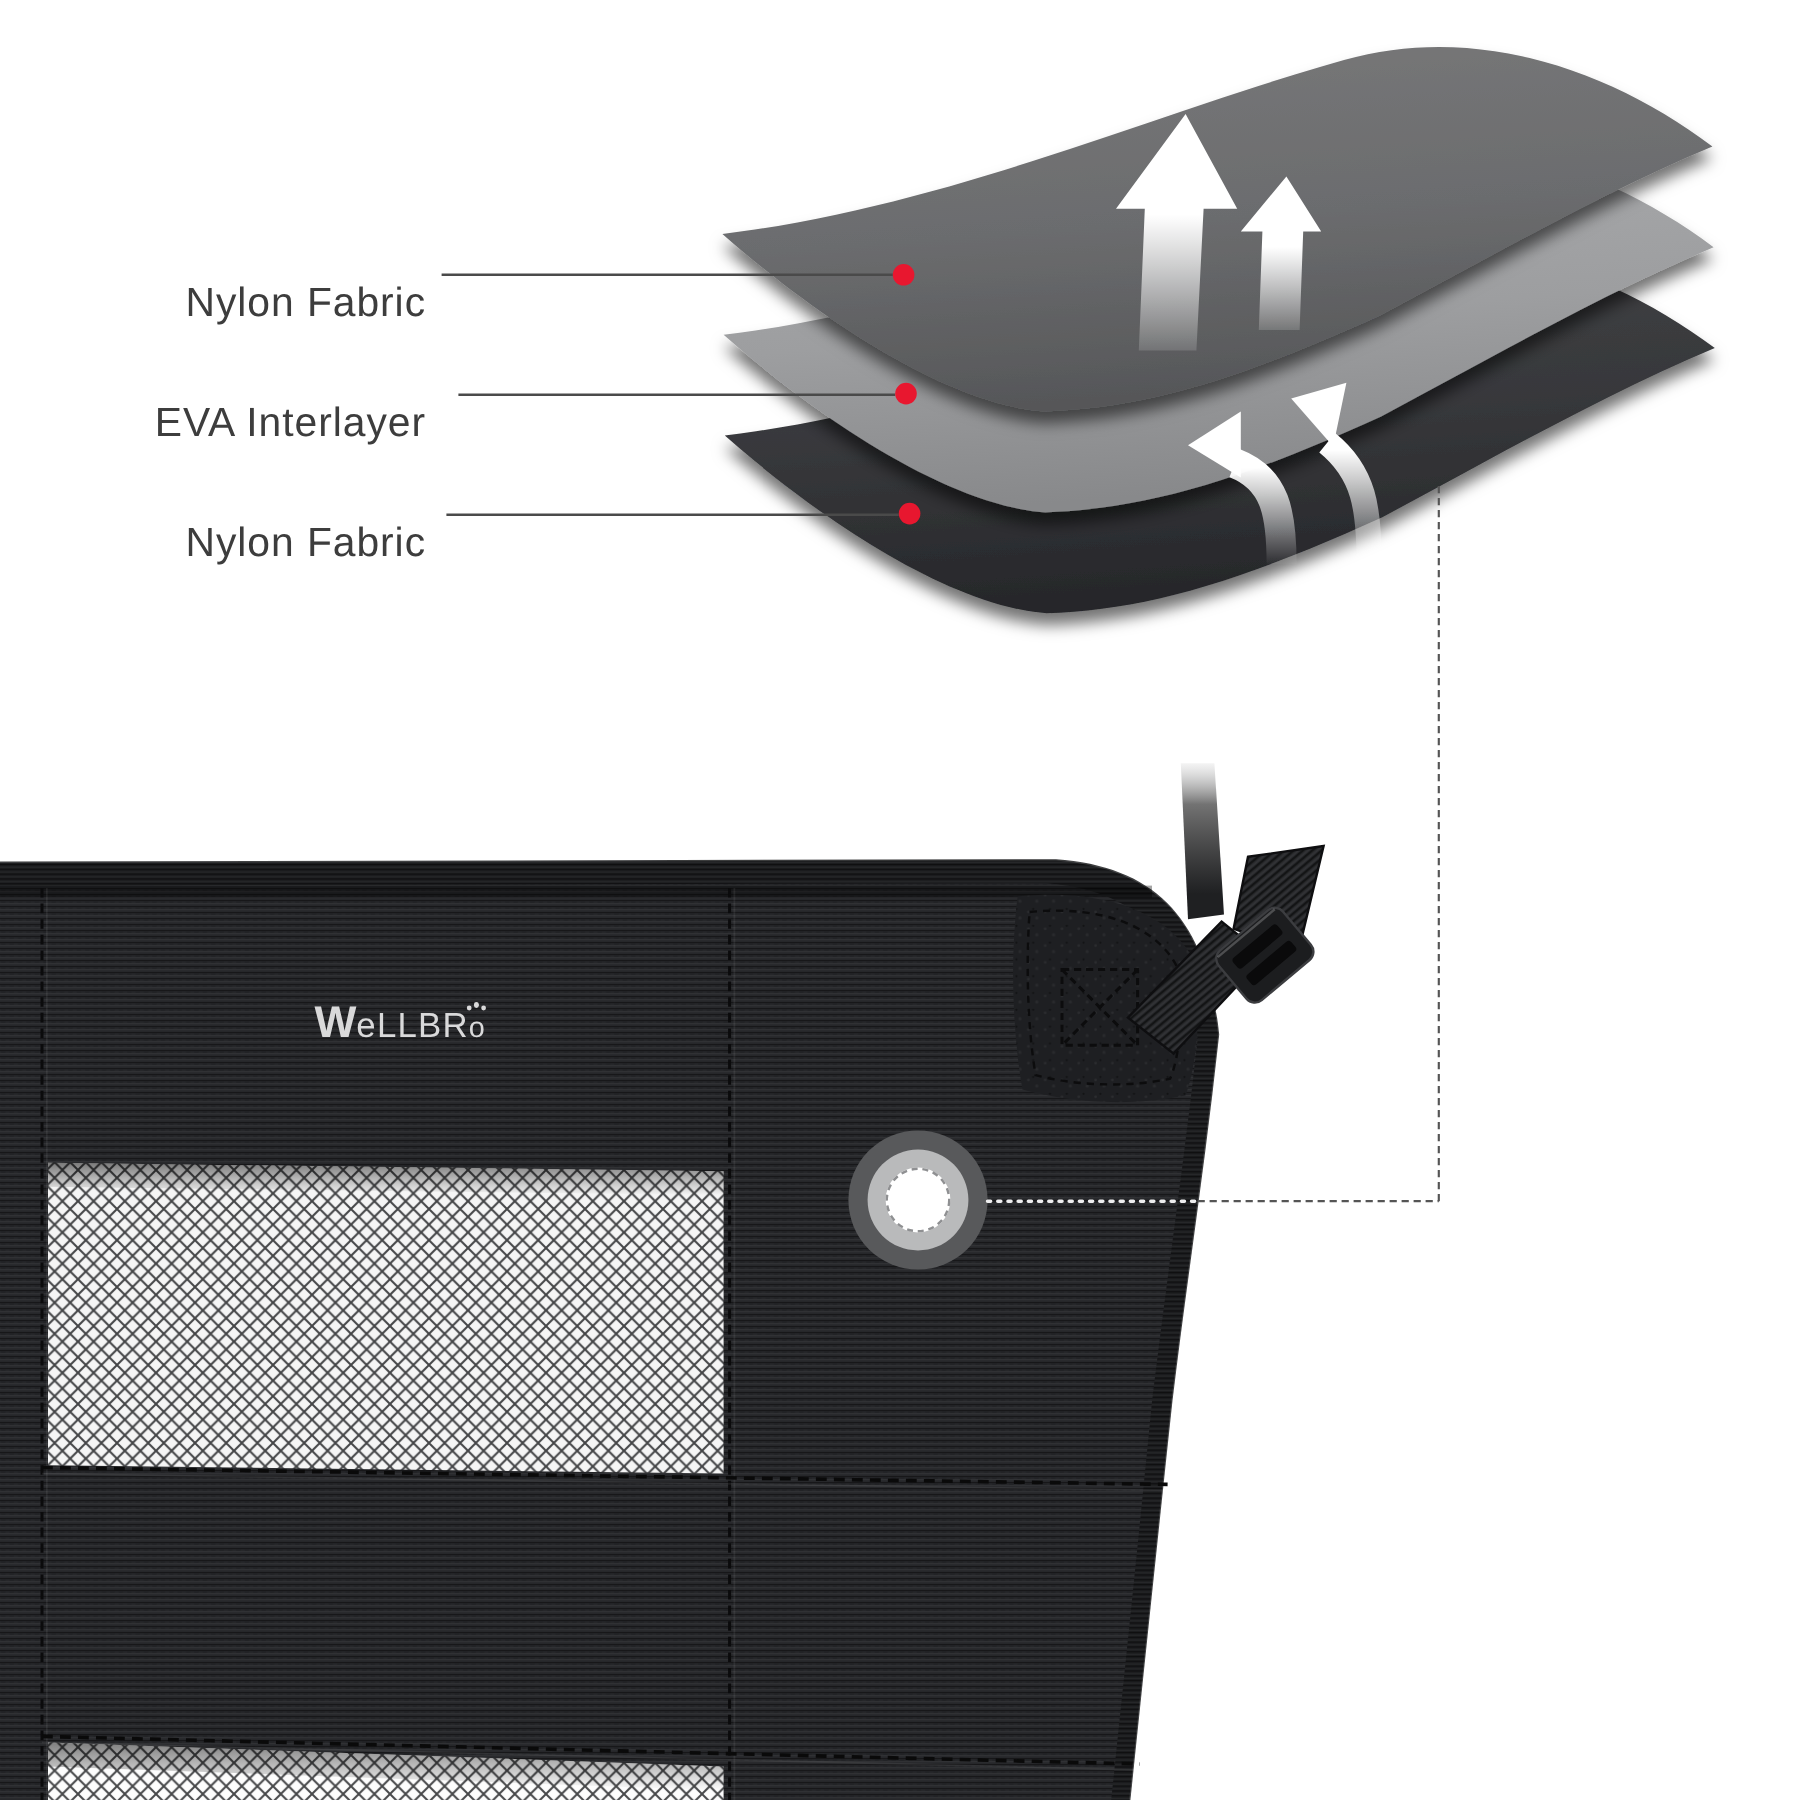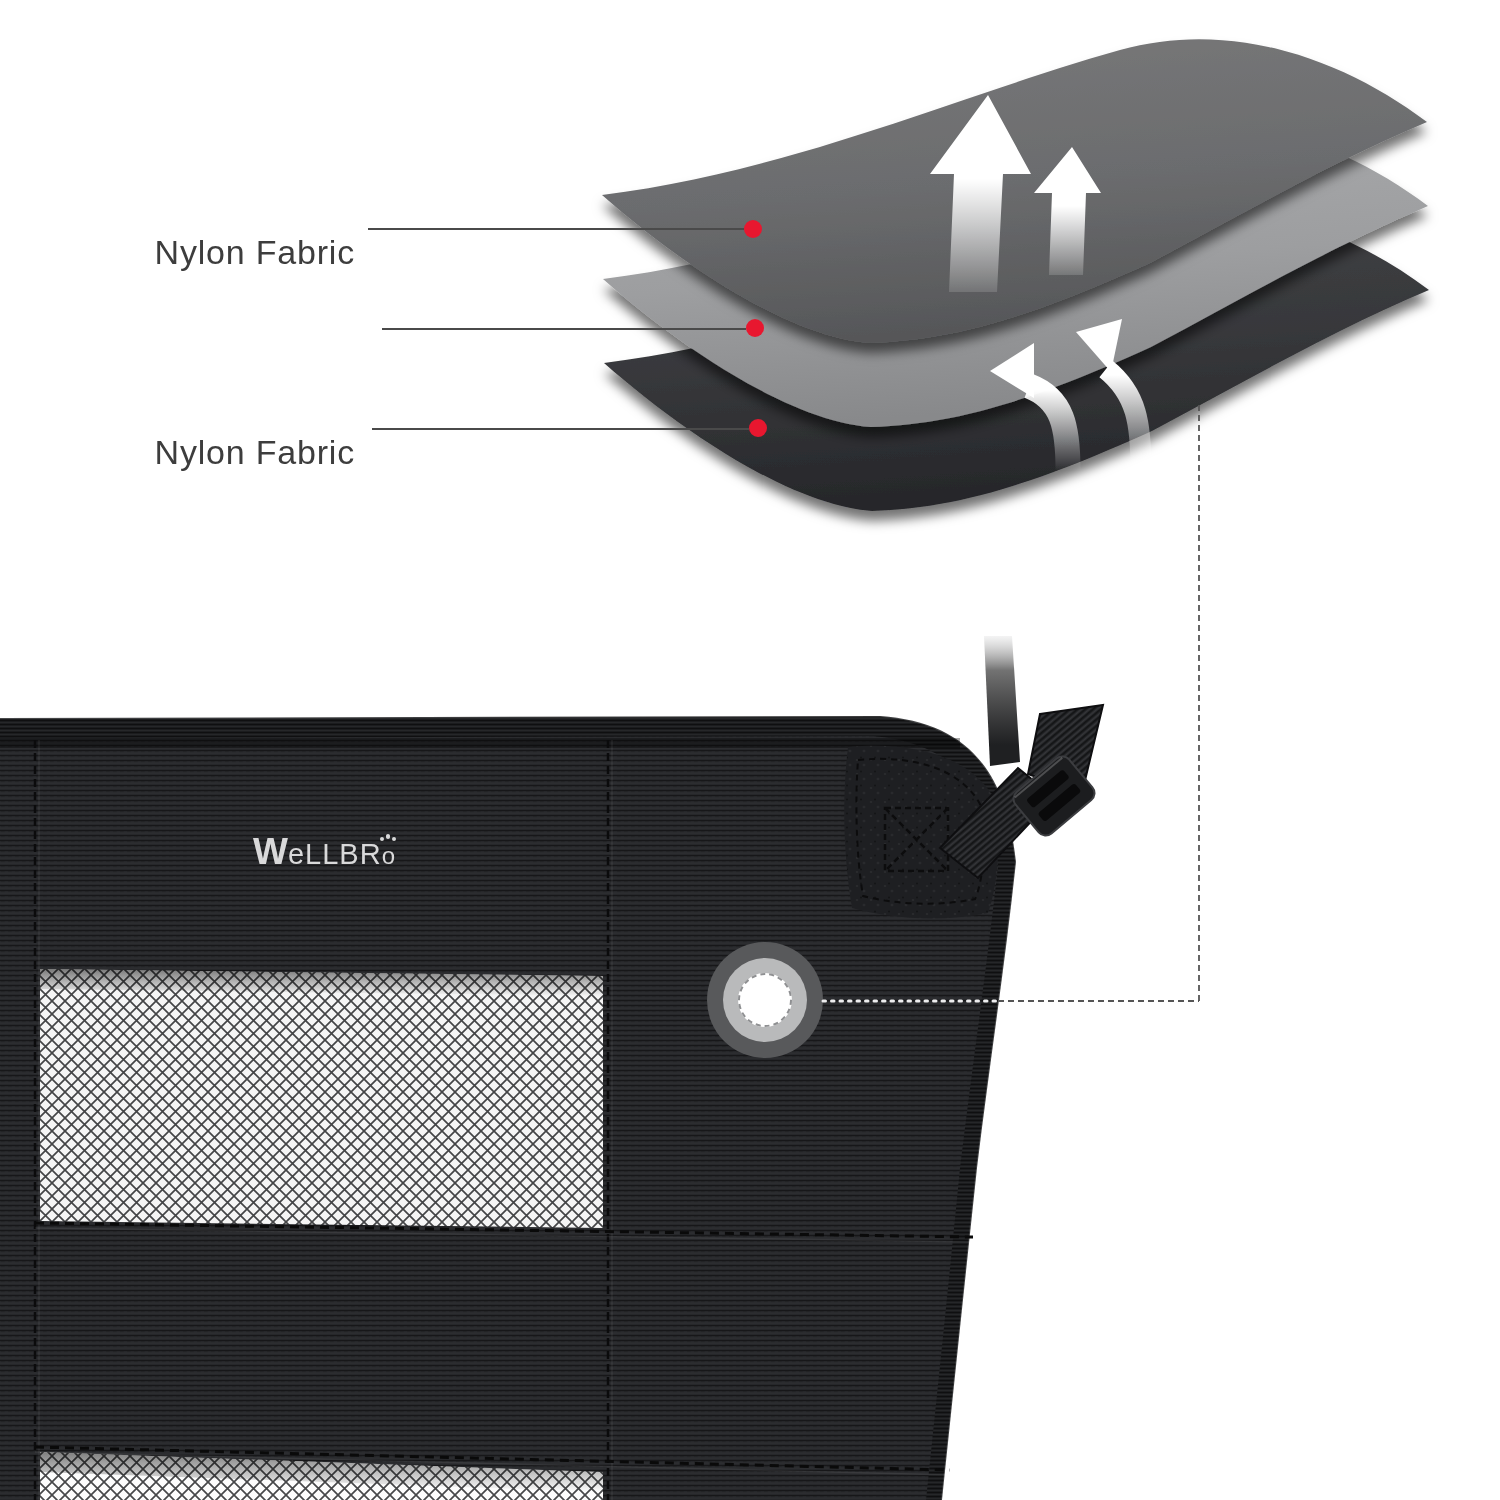--- a/index.html
+++ b/index.html
@@ -5,21 +5,21 @@
   html,body{margin:0;padding:0;background:#fff;}
   .stage{position:relative;width:1500px;height:1500px;background:#ffffff;overflow:hidden;
          font-family:"Liberation Sans", sans-serif;}
   .stage svg.art{position:absolute;left:0;top:0;}
   .layer-label{position:absolute;width:330px;text-align:right;
                font-size:34px;letter-spacing:0.8px;color:#3d3d3d;line-height:1;margin-top:24px;}
   #label-0{left:25px;top:211px;}
   #label-1{left:25px;top:311px;}
   #label-2{left:25px;top:411px;}
   .brand-logo{position:absolute;left:244px;top:831px;width:160px;height:40px;
-              color:#d9d9da;text-align:center;white-space:nowrap;}
+              color:#d9d9da;text-align:right;white-space:nowrap;}
   .brand-logo .w{font-size:37px;font-weight:700;vertical-align:baseline;}
   .brand-logo .mid{font-size:29px;font-weight:500;letter-spacing:1px;}
   .brand-logo .o{font-size:24px;font-weight:500;position:relative;display:inline-block;}
   .paw{position:absolute;top:-8px;left:4px;width:4px;height:4px;border-radius:50%;
        background:#d9d9da;
        box-shadow:-6px 3px 0 0 #d9d9da, 6px 3px 0 0 #d9d9da, 0 1px 0 0 #d9d9da;}
 </style>
 </head>
 <body>
 
@@ -217,19 +217,20 @@
   </g>
 
   <g fill="none">
     <path d="M823 1001 H996" stroke="#ededee" stroke-width="3" stroke-dasharray="2.5 6" stroke-linecap="round"></path>
     <path d="M998 1001 H1199" stroke="#555555" stroke-width="1.8" stroke-dasharray="6 4"></path>
     <path d="M1199 1001 V405" stroke="#555555" stroke-width="1.8" stroke-dasharray="6 4"></path>
   </g>
 </svg>
 
 <div class="layer-label" id="label-0">Nylon Fabric</div>
+<div class="layer-label" id="label-1">EVA Interlayer</div>
 <div class="layer-label" id="label-2">Nylon Fabric</div>
 
 <div class="brand-logo">
   <span class="w">W</span><span class="mid">eLLBR</span><span class="o"><span>o</span><span class="paw"></span></span>
 </div>
 
 </div>
 
 </body></html>

